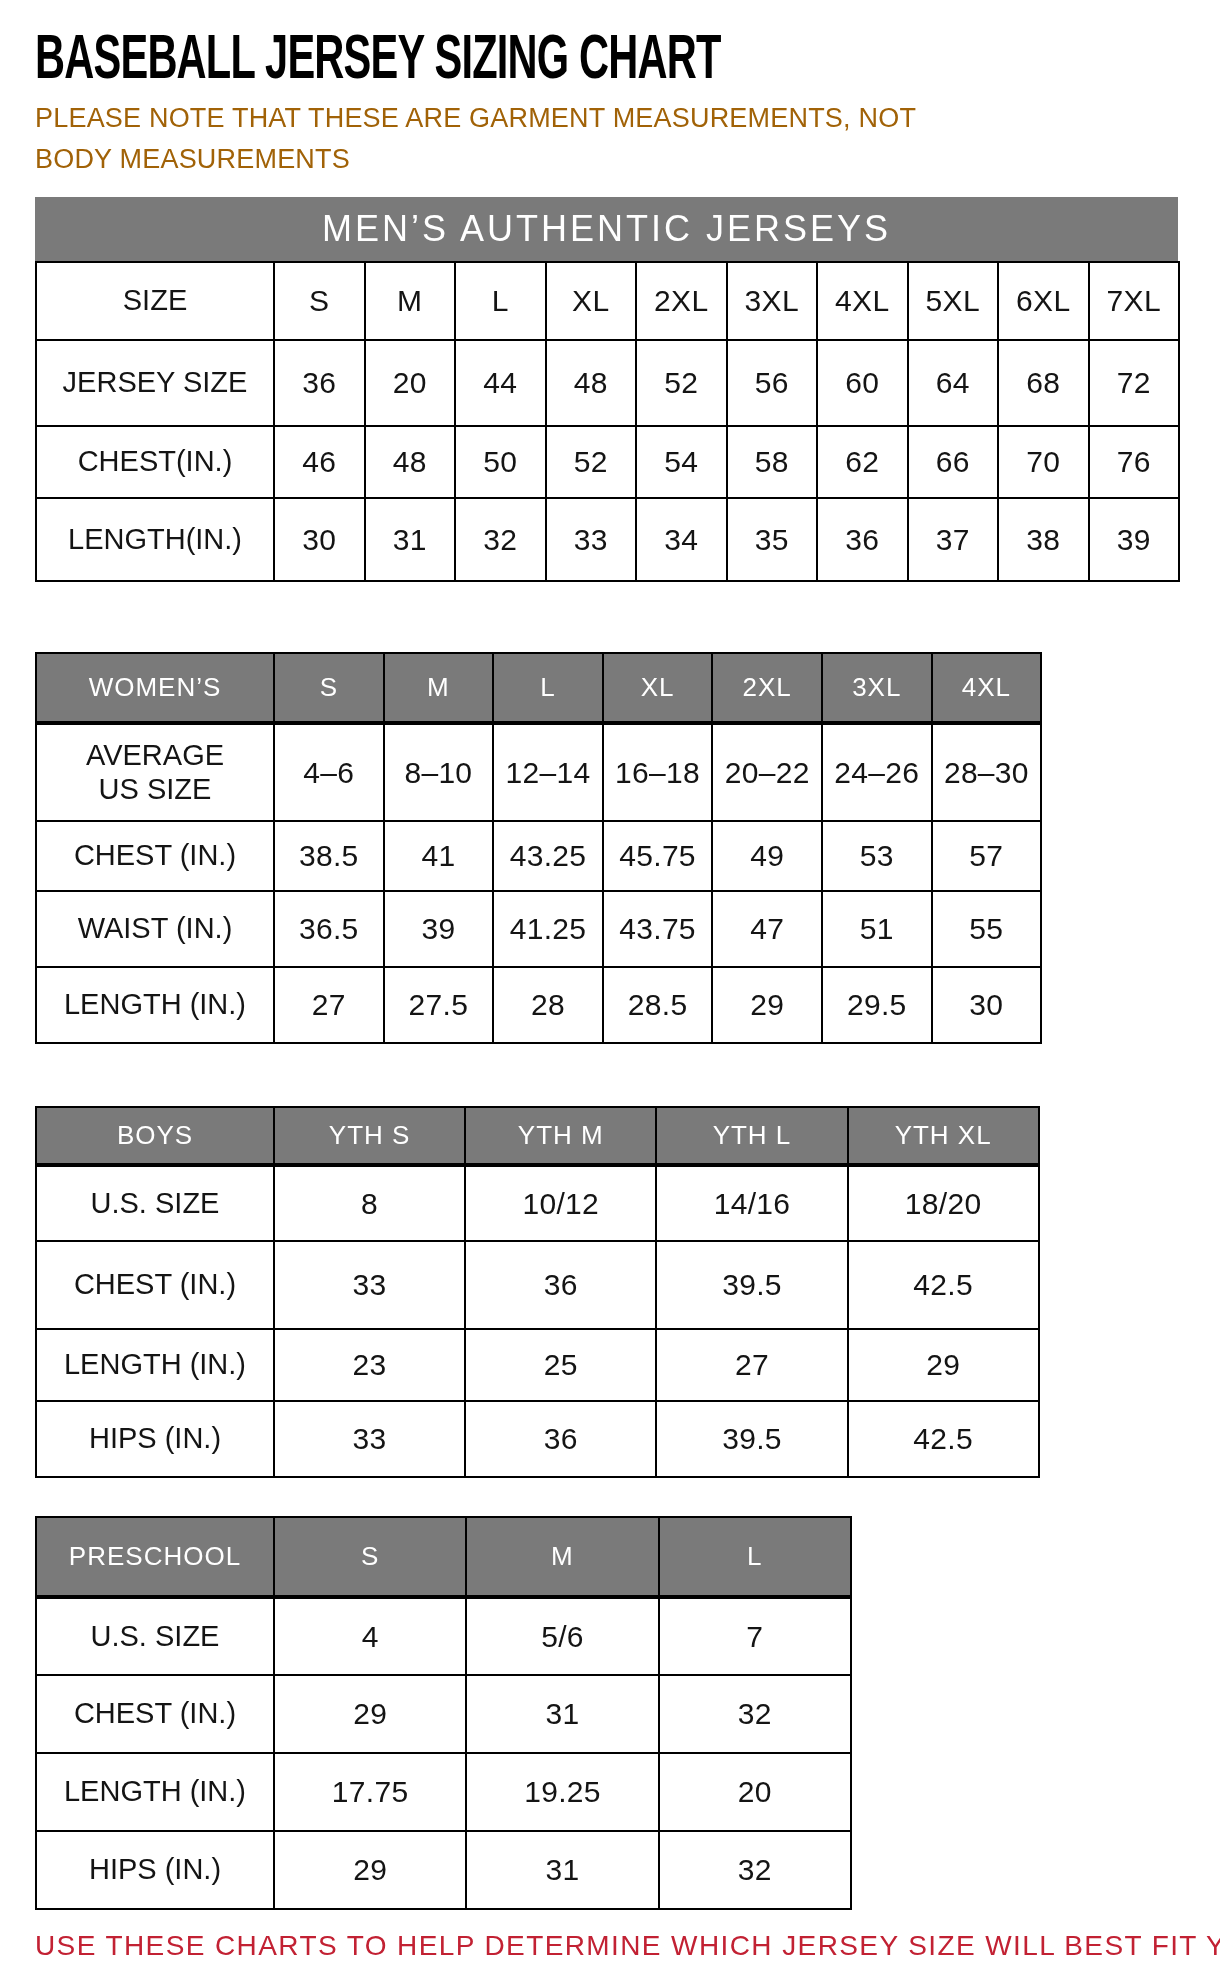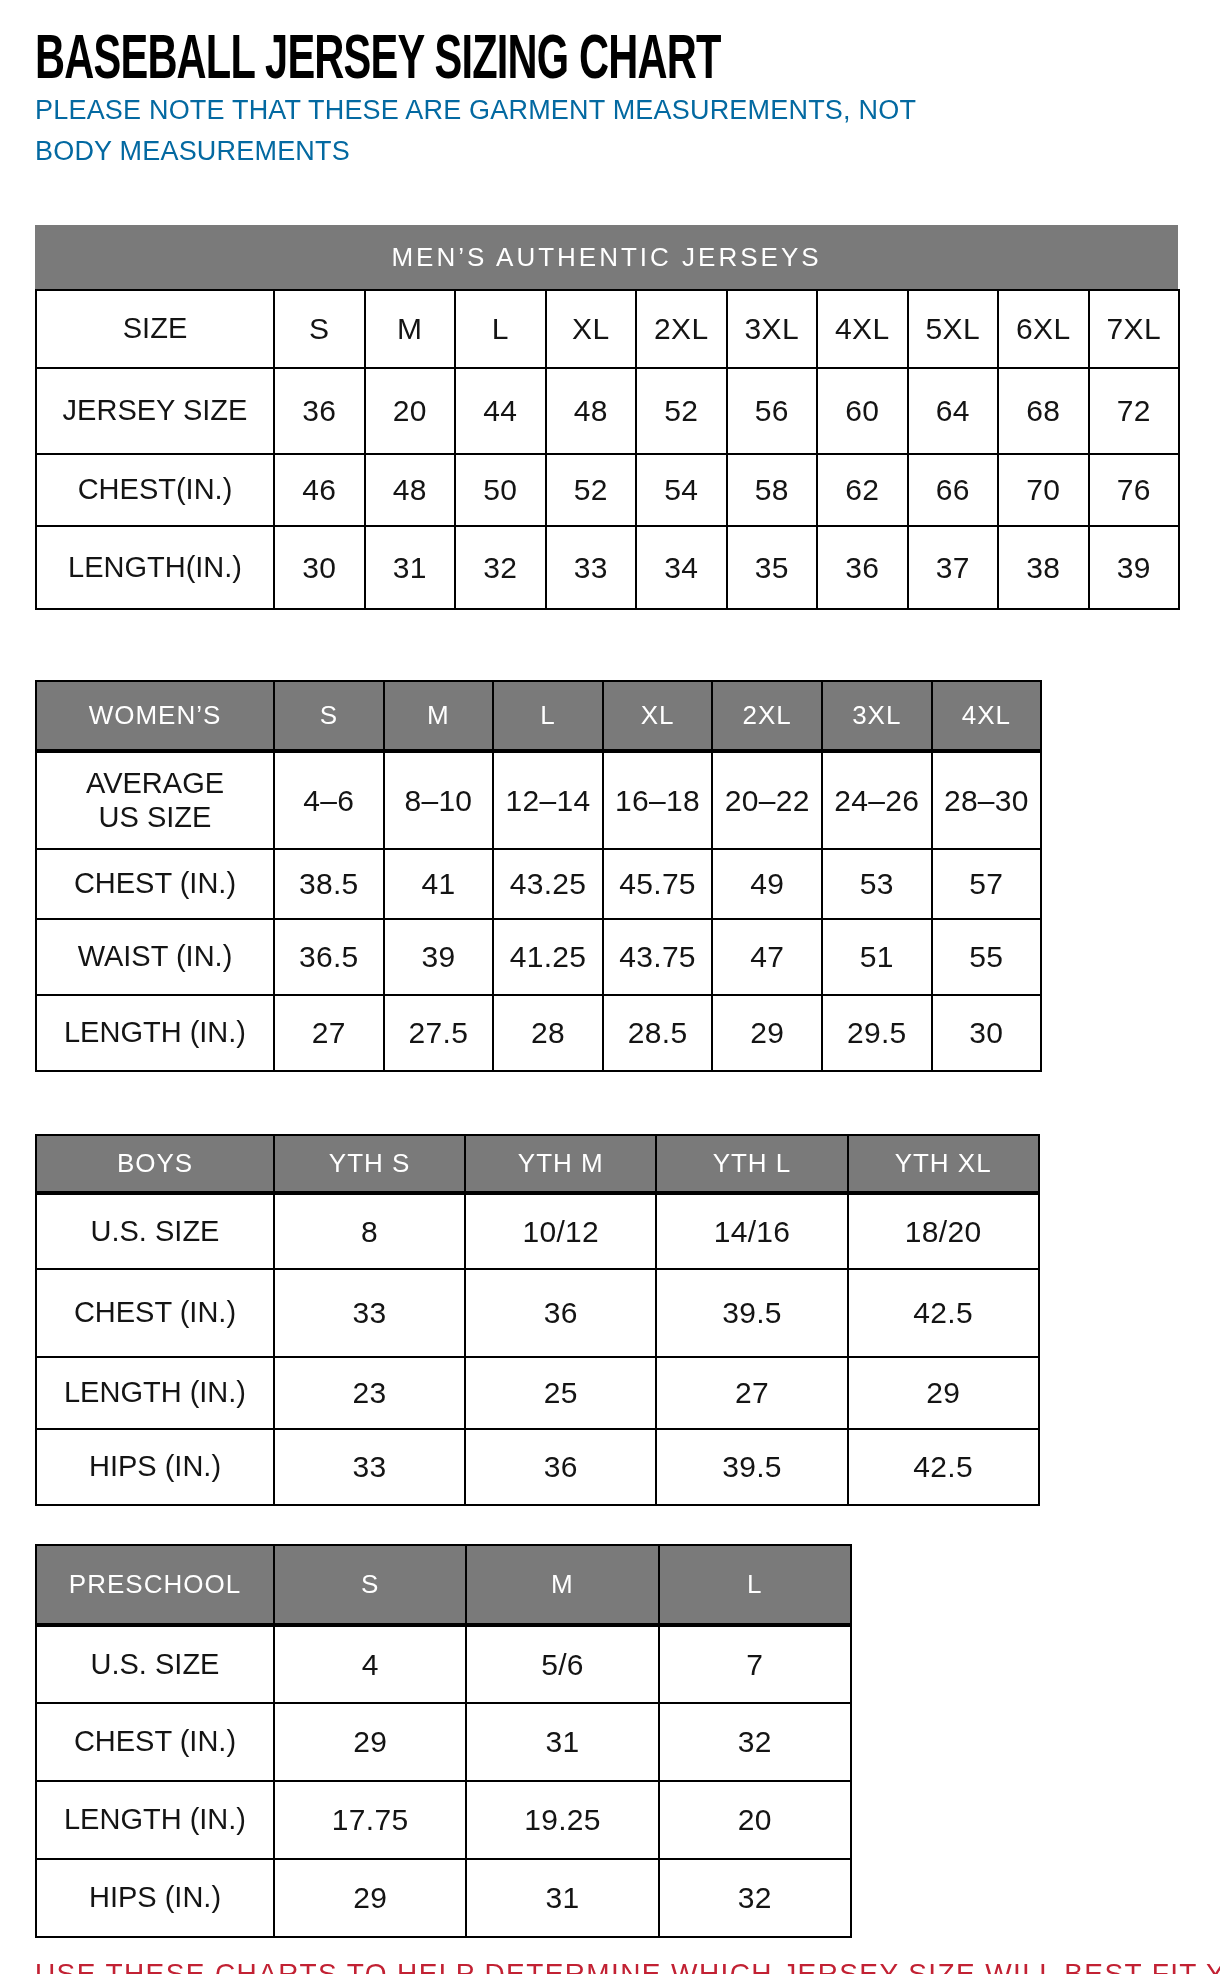--- a/index.html
+++ b/index.html
@@ -3,37 +3,37 @@
 <meta charset="utf-8">
 <style>
   * { box-sizing: border-box; }
   html,body { margin:0; padding:0; }
   body {
     width:1220px; height:1974px; background:#ffffff; overflow:hidden;
     font-family:"Liberation Sans", sans-serif; color:#141414;
   }
   .page { padding:24px 0 0 35px; }
 
-  .title-wrap { height:66px; margin-bottom:0; }
+  .title-wrap { height:66px; margin-bottom:8px; }
   .title {
     font-size:52px; font-weight:bold; color:#000; white-space:nowrap;
     letter-spacing:-1px; transform:scaleX(0.80) scaleY(1.22);
     transform-origin:left top; line-height:1.0;
   }
 
   .note {
-    color:#0369a1; font-size:27px; line-height:1.52; width:905px;
-    letter-spacing:0.2px; margin:0 0 53px 0;
+    color:#a16207; font-size:27px; line-height:1.52; width:905px;
+    letter-spacing:0.2px; margin:0 0 17px 0;
   }
 
   .tbl-wrap { }
   .banner {
     background:#7a7a7a; color:#fff; height:64px;
     display:flex; align-items:center; justify-content:center;
-    font-size:26px; letter-spacing:3px; white-space:nowrap;
+    font-size:36px; letter-spacing:3px; white-space:nowrap;
   }
   .w0 .banner { width:1143px; }
 
   table.tbl { border-collapse:collapse; table-layout:fixed; background:#fff; }
   .t0 { width:1143px; } .t1 { width:1005px; } .t2 { width:1003px; } .t3 { width:815px; }
   col.lab { width:238px; }
   .t0 col.dat { width:90.5px; }
   .t1 col.dat { width:109.6px; }
   .t2 col.dat { width:191.2px; }
   .t3 col.dat { width:192.3px; }

